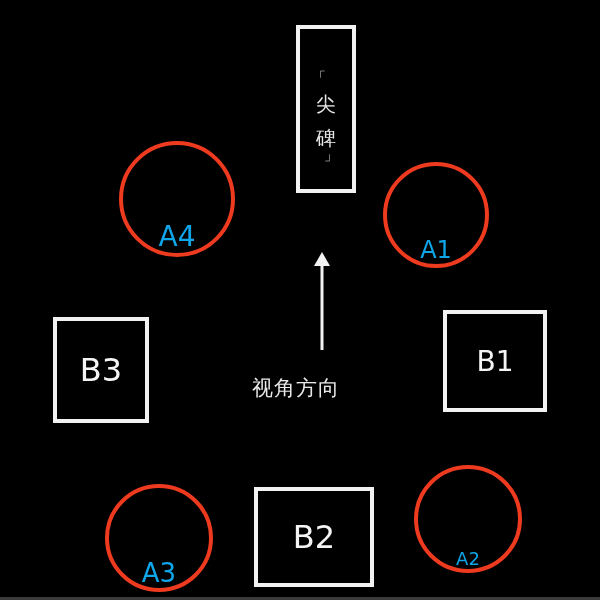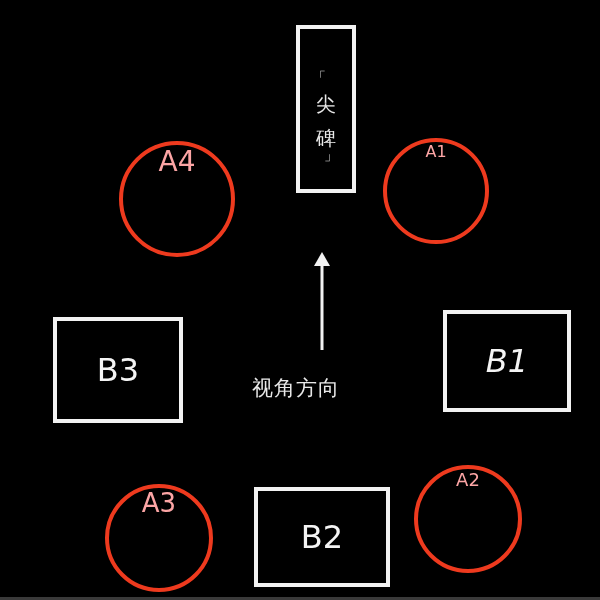--- a/index.html
+++ b/index.html
@@ -1,20 +1,20 @@
 <!DOCTYPE html>
 <html><head>
 <meta charset="utf-8">
 <style>
   html,body{margin:0;padding:0;}
   body{width:600px;height:600px;background:#000;position:relative;overflow:hidden;
        font-family:"DejaVu Sans","Liberation Sans",sans-serif;}
   .bottom-line{position:absolute;left:0;top:597px;width:600px;height:3px;background:#3a3a3a;}
   .circle{position:absolute;border:4px solid #ee3a1e;border-radius:50%;box-sizing:border-box;
-          display:flex;align-items:flex-start;justify-content:center;color:#fca5a5;}
+          display:flex;align-items:flex-end;justify-content:center;color:#0ea5e9;}
   .box{position:absolute;border:4px solid #f2f2f2;box-sizing:border-box;
        display:flex;align-items:center;justify-content:center;color:#f4f4f4;}
   .obelisk{position:absolute;left:296px;top:25px;width:60px;height:168px;border:4px solid #f2f2f2;
            box-sizing:border-box;color:#e6e6e6;}
   .ob-bracket{position:absolute;font-size:14px;color:#dcdcdc;}
   .ob-char{position:absolute;left:0;width:100%;text-align:center;font-size:20px;color:#e8e8e8;}
   .arrow{position:absolute;left:314px;top:252px;width:16px;height:100px;}
   .view-label{position:absolute;left:252px;top:374px;font-size:21px;color:#e8e8e8;letter-spacing:1px;}
 </style>
 </head>
@@ -23,37 +23,37 @@
 <div class="obelisk">
   <span class="ob-bracket" style="left:12px;top:40px;">「</span>
   <span class="ob-char" style="top:62px;">尖</span>
   <span class="ob-char" style="top:96px;">碑</span>
   <span class="ob-bracket" style="left:24px;top:118px;">」</span>
 </div>
 
 <div class="circle" style="left:119px;top:141px;width:116px;height:116px;font-size:28px;">
   <span>A4</span>
 </div>
-<div class="circle" style="left:383px;top:138px;width:106px;height:106px;font-size:16px;">
+<div class="circle" style="left:383px;top:162px;width:106px;height:106px;font-size:24px;">
   <span>A1</span>
 </div>
 <div class="circle" style="left:105px;top:484px;width:108px;height:108px;font-size:26px;">
   <span>A3</span>
 </div>
 <div class="circle" style="left:414px;top:465px;width:108px;height:108px;font-size:18px;">
   <span>A2</span>
 </div>
 
-<div class="box" style="left:53px;top:317px;width:130px;height:106px;font-size:32px;">
+<div class="box" style="left:53px;top:317px;width:96px;height:106px;font-size:32px;">
   <span>B3</span>
 </div>
-<div class="box" style="left:443px;top:310px;width:128px;height:102px;font-size:32px;font-style:italic;">
+<div class="box" style="left:443px;top:310px;width:104px;height:102px;font-size:28px;">
   <span>B1</span>
 </div>
-<div class="box" style="left:254px;top:487px;width:136px;height:100px;font-size:32px;">
+<div class="box" style="left:254px;top:487px;width:120px;height:100px;font-size:32px;">
   <span>B2</span>
 </div>
 
 <svg class="arrow" viewBox="0 0 16 100">
   <polygon points="8,0 16,14 0,14" fill="#f2f2f2"></polygon>
   <rect x="6.5" y="12" width="3" height="86" fill="#f2f2f2"></rect>
 </svg>
 <div class="view-label">视角方向</div>
 
 <div class="bottom-line"></div>

